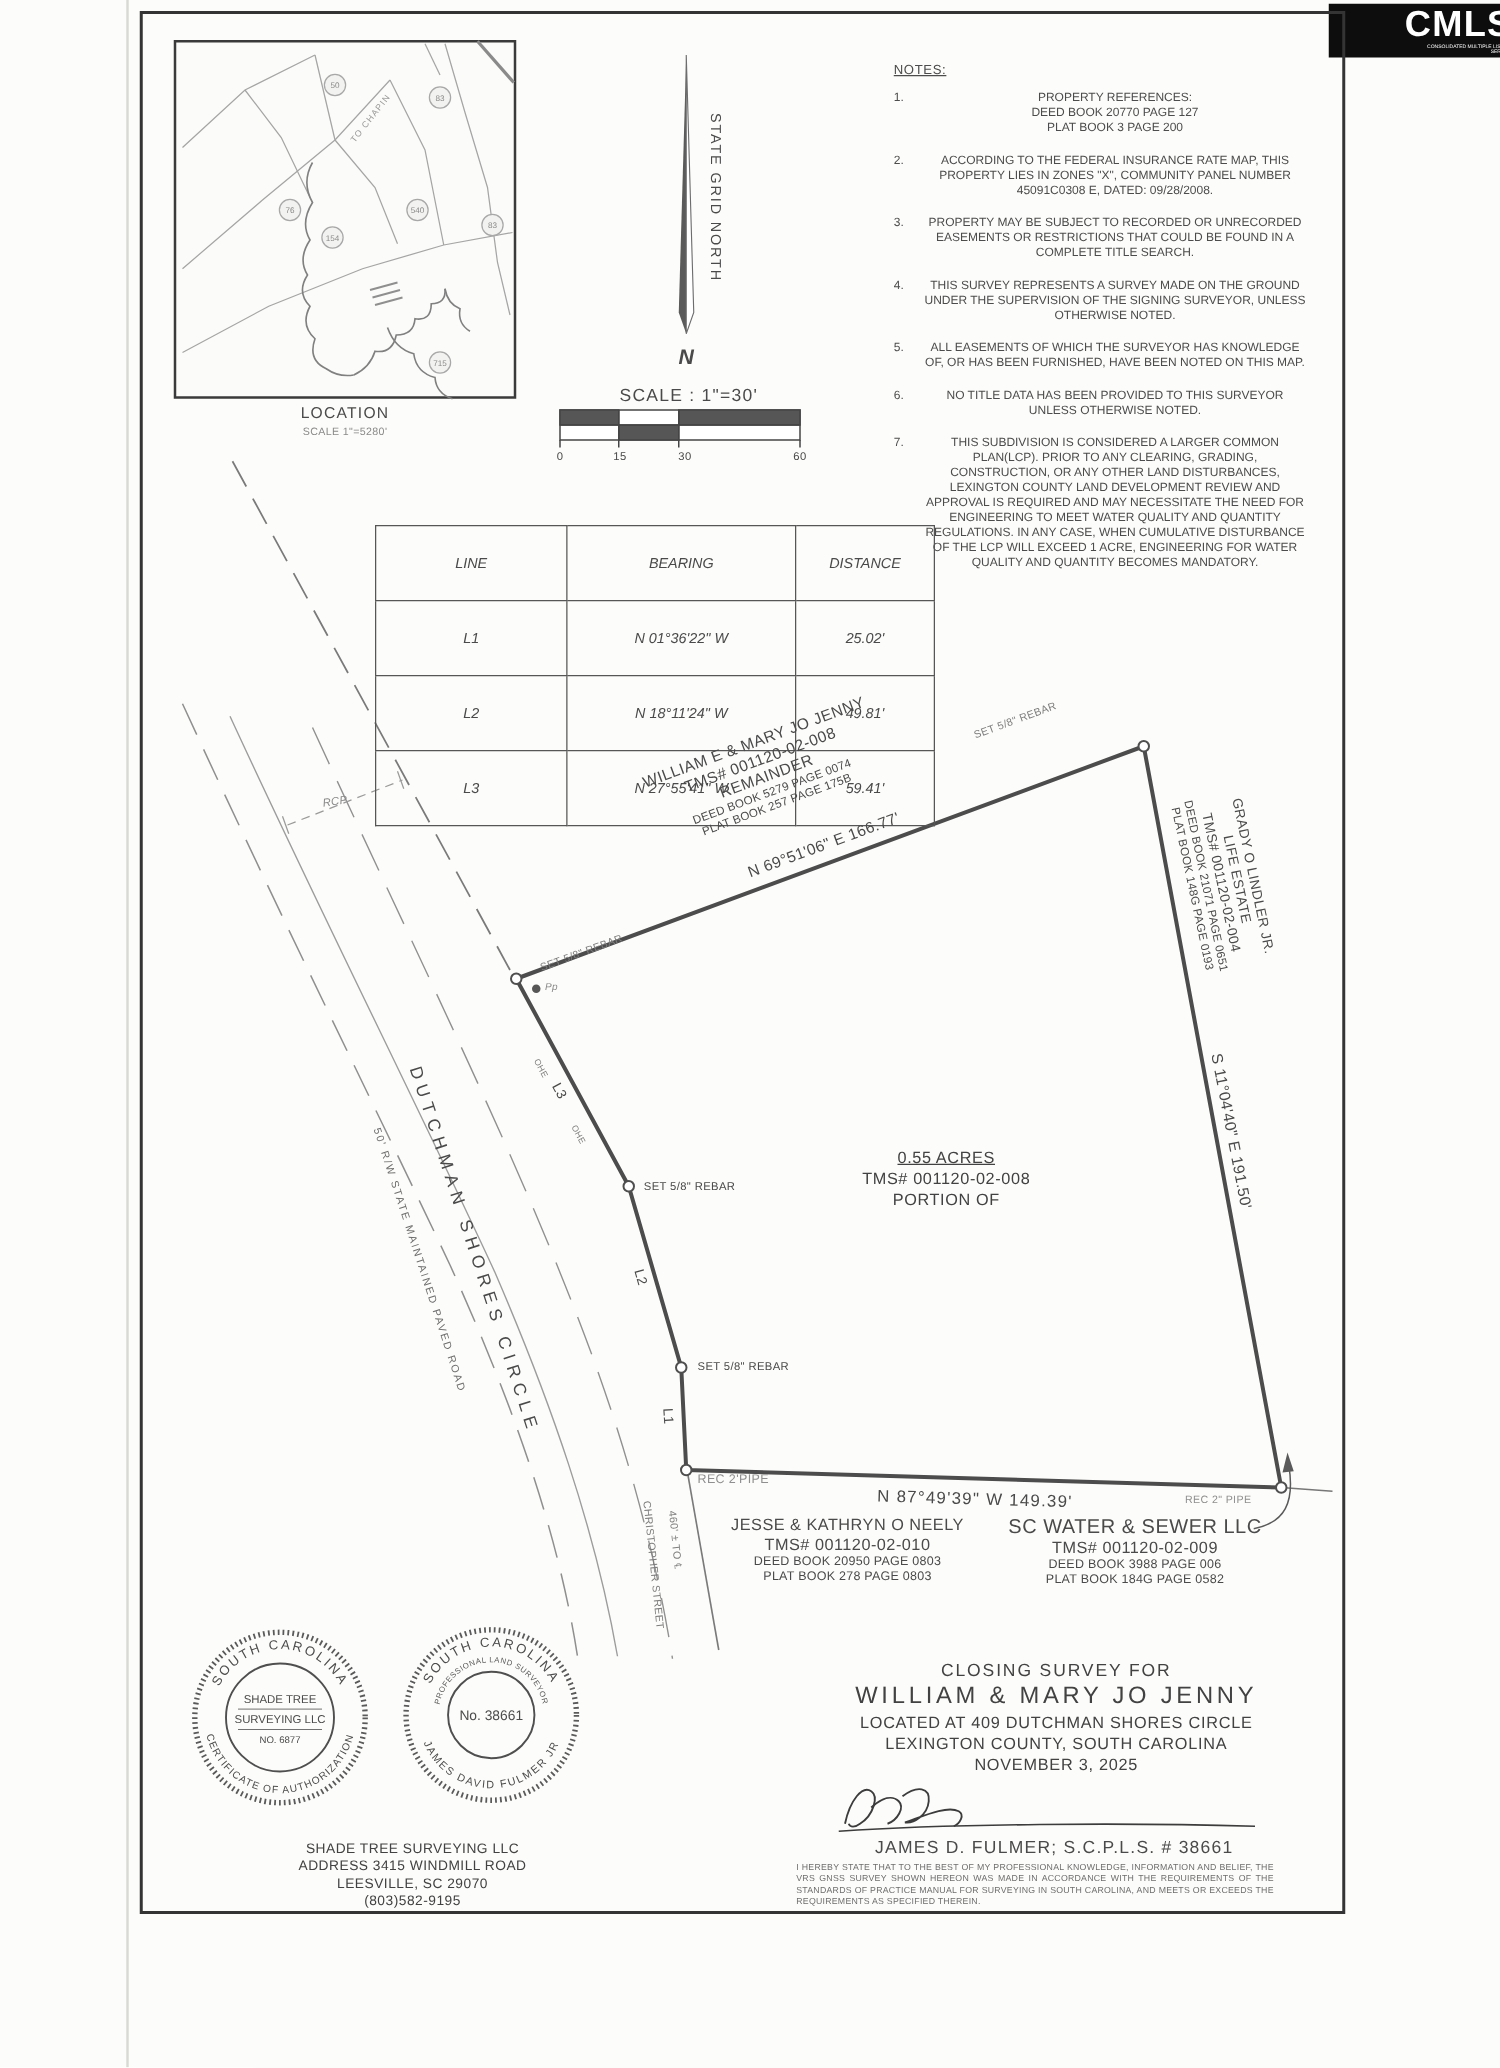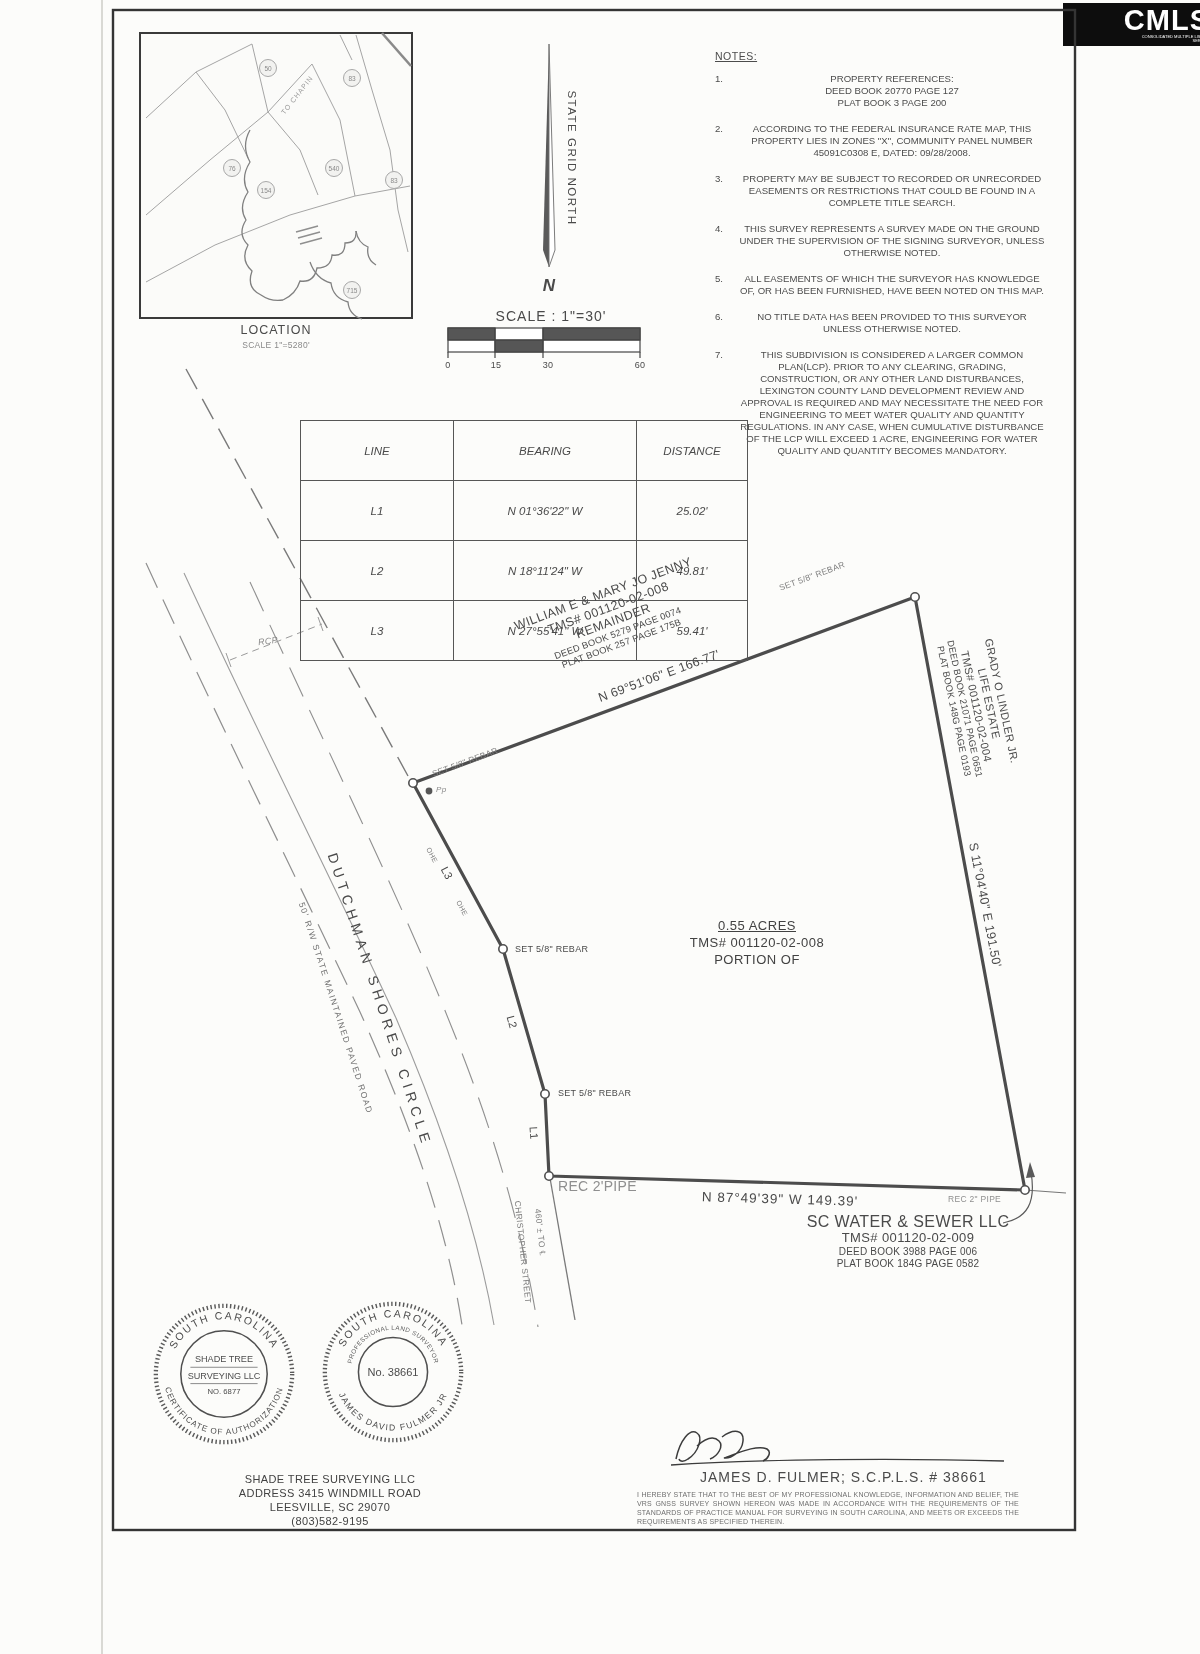--- a/index.html
+++ b/index.html
@@ -250,36 +250,49 @@
     <div style="font-size:13px;letter-spacing:.5px;">PORTION OF</div>
   </div>
 
   <div class="lbl ctr" style="left:447px;top:873px;font-size:11px;transform:translate(-50%,-50%) rotate(62deg);">L3</div>
   <div class="lbl ctr" style="left:512px;top:1022px;font-size:11px;transform:translate(-50%,-50%) rotate(74deg);">L2</div>
   <div class="lbl ctr" style="left:534px;top:1133px;font-size:11px;transform:translate(-50%,-50%) rotate(86deg);">L1</div>
   <div class="lbl ctr small" style="left:432px;top:855px;font-size:7px;transform:translate(-50%,-50%) rotate(62deg);">OHE</div>
   <div class="lbl ctr small" style="left:462px;top:908px;font-size:7px;transform:translate(-50%,-50%) rotate(62deg);">OHE</div>
   <div class="lbl" style="left:515px;top:944px;font-size:9px;">SET 5/8" REBAR</div>
   <div class="lbl" style="left:558px;top:1088px;font-size:9px;">SET 5/8" REBAR</div>
-  <div class="lbl" style="left:558px;top:1178px;font-size:14px;color:#8f8f8f;">REC 2'PIPE</div>
+  <div class="lbl" style="left:558px;top:1178px;font-size:10px;color:#8f8f8f;">REC 2'PIPE</div>
   <div class="lbl" style="left:948px;top:1194px;font-size:8.5px;color:#8f8f8f;">REC 2" PIPE</div>
   <div class="lbl ctr" style="left:780px;top:1199px;font-size:13.5px;letter-spacing:1px;transform:translate(-50%,-50%) rotate(1.7deg);">N 87°49'39" W 149.39'</div>
 
   <div class="lbl ctr" style="left:380px;top:1000px;font-size:14px;letter-spacing:5px;transform:translate(-50%,-50%) rotate(72deg);">DUTCHMAN SHORES CIRCLE</div>
   <div class="lbl ctr" style="left:336px;top:1008px;font-size:8.5px;letter-spacing:1.5px;color:#6f6f6f;transform:translate(-50%,-50%) rotate(72deg);">50' R/W STATE MAINTAINED PAVED ROAD</div>
   <div class="lbl ctr" style="left:541px;top:1232px;font-size:8.5px;color:#7d7d7d;transform:translate(-50%,-50%) rotate(84deg);">460' ± TO ℄</div>
   <div class="lbl ctr" style="left:523px;top:1252px;font-size:8.5px;color:#7d7d7d;transform:translate(-50%,-50%) rotate(84deg);">CHRISTOPHER STREET</div>
 
+  <div class="oblock" style="left:678px;top:1212px;transform:translate(-50%,0);">
+    <div class="b1" style="font-size:13px;line-height:16px;">JESSE &amp; KATHRYN O NEELY</div>
+    <div class="b1" style="font-size:13px;line-height:16px;">TMS# 001120-02-010</div>
+    <div class="b2" style="font-size:10px;line-height:12px;">DEED BOOK 20950 PAGE 0803</div>
+    <div class="b2" style="font-size:10px;line-height:12px;">PLAT BOOK 278 PAGE 0803</div>
+  </div>
   <div class="oblock" style="left:908px;top:1214px;transform:translate(-50%,0);">
     <div class="b1" style="font-size:16px;line-height:16px;">SC WATER &amp; SEWER LLC</div>
     <div class="b1" style="font-size:13px;line-height:16px;">TMS# 001120-02-009</div>
     <div class="b2" style="font-size:10px;line-height:12px;">DEED BOOK 3988 PAGE 006</div>
     <div class="b2" style="font-size:10px;line-height:12px;">PLAT BOOK 184G PAGE 0582</div>
   </div>
 
+  <div class="tblock" style="left:845px;top:1328px;transform:translate(-50%,0);">
+    <div style="font-size:14px;letter-spacing:1.5px;line-height:17px;">CLOSING SURVEY FOR</div>
+    <div style="font-size:19px;letter-spacing:3px;line-height:24px;">WILLIAM &amp; MARY JO JENNY</div>
+    <div style="font-size:13px;letter-spacing:.6px;line-height:17px;">LOCATED AT 409 DUTCHMAN SHORES CIRCLE</div>
+    <div style="font-size:13px;letter-spacing:.6px;line-height:17px;">LEXINGTON COUNTY, SOUTH CAROLINA</div>
+    <div style="font-size:13px;letter-spacing:.6px;line-height:17px;">NOVEMBER 3, 2025</div>
+  </div>
   <div class="lbl" style="left:700px;top:1469px;font-size:14px;letter-spacing:1px;">JAMES D. FULMER; S.C.P.L.S. # 38661</div>
   <div class="fine">I HEREBY STATE THAT TO THE BEST OF MY PROFESSIONAL KNOWLEDGE, INFORMATION AND BELIEF, THE VRS GNSS SURVEY SHOWN HEREON WAS MADE IN ACCORDANCE WITH THE REQUIREMENTS OF THE STANDARDS OF PRACTICE MANUAL FOR SURVEYING IN SOUTH CAROLINA, AND MEETS OR EXCEEDS THE REQUIREMENTS AS SPECIFIED THEREIN.</div>
 
   <svg class="abs" style="left:152px;top:1302px;" width="144" height="144" viewBox="0 0 150 150">
     <defs>
       <path id="sa-top" d="M 18,75 A 57,57 0 0 1 132,75"></path>
       <path id="sa-bot" d="M 12,75 A 63,63 0 0 0 138,75"></path>
     </defs>
     <circle cx="75" cy="75" r="71" fill="none" stroke="#5a5a5a" stroke-width="4.5" stroke-dasharray="1.5 2.6"></circle>
     <circle cx="75" cy="75" r="45" fill="none" stroke="#4f4f4f" stroke-width="1.6"></circle>

